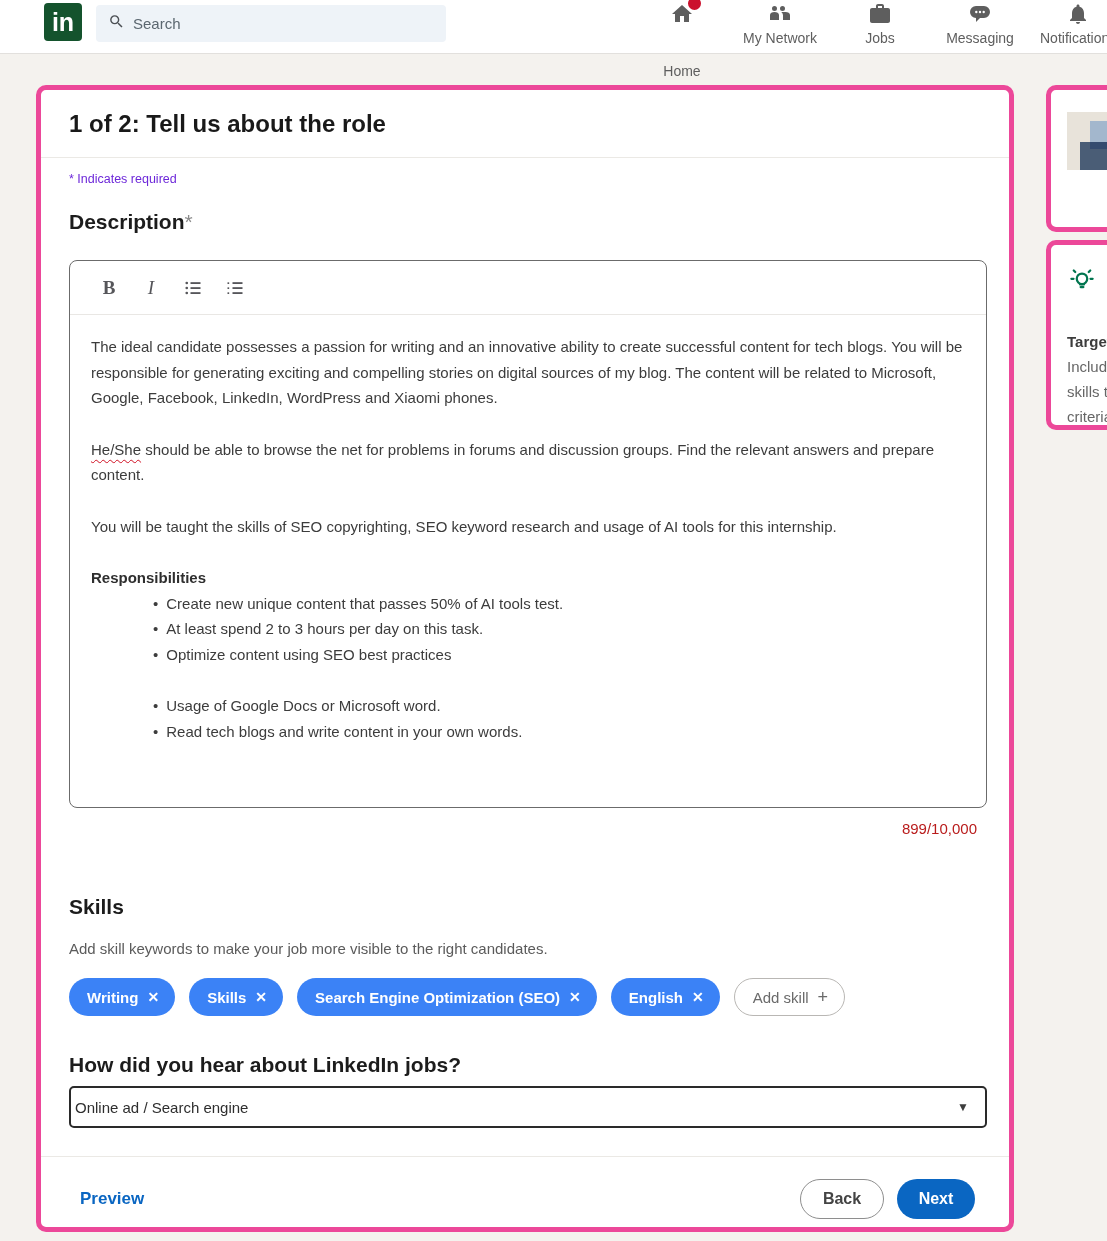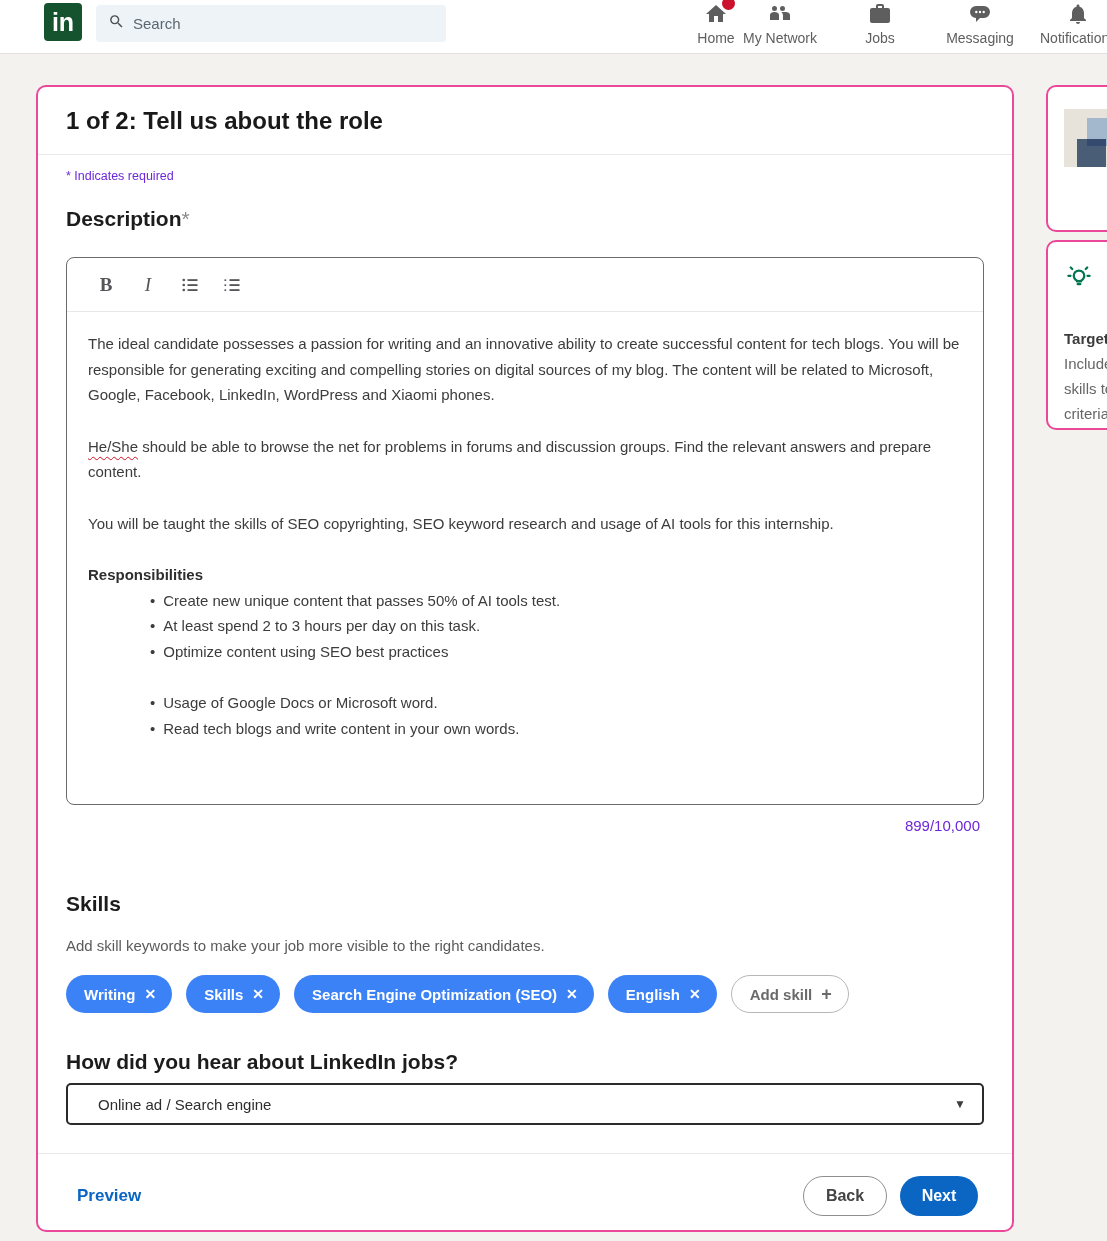--- a/index.html
+++ b/index.html
@@ -13,54 +13,54 @@
   .search-box { position:absolute; left:96px; top:5px; width:350px; height:37px; background:#eef3f8; border-radius:4px; display:flex; align-items:center; padding-left:12px; }
   .search-box svg { flex:0 0 auto; }
   .search-input { border:none; background:transparent; outline:none; font-size:15px; color:#333; margin-left:8px; width:280px; font-family:"Liberation Sans",sans-serif; }
   .search-input::placeholder { color:#5b6770; }
   .nav-item { position:absolute; top:0; height:54px; display:flex; flex-direction:column; align-items:center; color:#5e5e5e; cursor:pointer; }
   .nav-item .icn { position:relative; height:26px; margin-top:2px; }
   .nav-item .lbl { font-size:14px; color:#5e5e5e; margin-top:2px; white-space:nowrap; }
   .badge { position:absolute; top:-7px; right:-9px; width:17px; height:17px; background:#cb112d; border:2px solid #fff; border-radius:50%; }
 
   
-  .card { position:absolute; background:#fff; border:2px solid #ec4899; border-radius:10px; box-shadow:0 0 0 rgba(0,0,0,0); }
+  .card { position:absolute; background:#fff; border:5px solid #ec4899; border-radius:10px; box-shadow:0 0 0 rgba(0,0,0,0); }
   .main-card { left:36px; top:85px; width:978px; height:1147px; }
   .card-header { position:absolute; top:0; left:0; right:0; height:68px; border-bottom:1px solid #ebe9e5; }
   .card-title { position:absolute; left:28px; top:20px; font-size:24px; font-weight:600; color:#191919; }
   .required-note { position:absolute; left:28px; top:82px; font-size:12.5px; color:#6d28d9; }
   .section-label { position:absolute; left:28px; font-size:21px; font-weight:600; color:#1c1c1c; }
   .star { color:#8a8a8a; font-weight:400; }
 
   
   .editor { position:absolute; left:28px; top:170px; width:918px; height:548px; border:1px solid #6b6b6b; border-radius:8px; background:#fff; }
   .toolbar { position:absolute; top:0; left:0; right:0; height:54px; display:flex; align-items:center; padding-left:22px; border-bottom:1px solid #e9e7e4; }
   .tbtn { width:34px; height:34px; display:flex; align-items:center; justify-content:center; margin-right:8px; color:#56565a; cursor:pointer; border-radius:4px; }
   .tbtn.bold { font-weight:bold; font-size:19px; font-family:"Liberation Serif",serif; }
   .tbtn.italic { font-style:italic; font-size:19px; font-family:"Liberation Serif",serif; }
   .editor-body { position:absolute; top:54px; left:0; right:0; bottom:0; padding:19px 21px; font-size:15px; line-height:25.5px; color:#3c3c3c; overflow:hidden; }
   .editor-body p { margin:0 0 26px 0; }
   .editor-body .subhead { font-weight:bold; color:#2e2e2e; }
   .editor-body ul { list-style:none; margin:0 0 26px 0; padding-left:62px; }
   .editor-body li .blt { margin-right:8px; }
   .misspell { text-decoration:underline wavy #d11124 1px; text-underline-offset:4px; text-decoration-skip-ink:none; }
-  .counter { position:absolute; right:32px; top:730px; font-size:15px; color:#6d28d9; }
+  .counter { position:absolute; right:32px; top:730px; font-size:15px; color:#b91c1c; }
 
   
   .skills-title { top:805px; }
   .skills-sub { position:absolute; left:28px; top:850px; font-size:15px; color:#5b5b5b; }
   .chips { position:absolute; left:28px; top:888px; display:flex; gap:14px; align-items:center; }
   .chip { display:inline-flex; align-items:center; height:38px; padding:0 16px 0 18px; background:#3b82f6; border-radius:19px; color:#fff; font-size:15px; font-weight:bold; cursor:pointer; white-space:nowrap; }
   .chip .x { margin-left:9px; font-size:14px; font-weight:bold; }
-  .chip.add { background:#fff; border:1px solid #b9b7b4; color:#6a6a6a; font-weight:700; }
+  .chip.add { background:#fff; border:1px solid #b9b7b4; color:#6a6a6a; font-weight:400; }
   .chip.add .plus { margin-left:9px; font-size:18px; }
 
   
   .hear-title { top:963px; font-weight:700; }
-  .hear-select { position:absolute; left:28px; top:996px; width:918px; height:42px; border:2px solid #2a2a2a; border-radius:5px; display:flex; align-items:center; padding:0 16px 0 30px; cursor:pointer; background:#fff; }
+  .hear-select { position:absolute; left:28px; top:996px; width:918px; height:42px; border:2px solid #2a2a2a; border-radius:5px; display:flex; align-items:center; padding:0 16px 0 4px; cursor:pointer; background:#fff; }
   .hear-value { font-size:15px; color:#2e2e2e; flex:1; }
   .caret { font-size:12px; color:#3d3d3d; }
 
   
   .footer-divider { position:absolute; left:0; right:0; top:1066px; height:1px; background:#ebe9e5; }
   .preview-link { position:absolute; left:39px; top:1099px; font-size:17px; font-weight:bold; color:#0a66c2; cursor:pointer; }
   .btn { position:absolute; height:40px; border-radius:20px; display:flex; align-items:center; justify-content:center; font-size:16px; cursor:pointer; }
   .btn-back { right:125px; top:1089px; width:84px; background:#fff; border:1.5px solid #8e8e8e; color:#444; font-weight:600; }
   .btn-next { right:34px; top:1089px; width:78px; background:#0a66c2; border:none; color:#fff; font-weight:bold; }
 
@@ -83,21 +83,21 @@
     <div class="li-logo">in</div>
     <div class="search-box">
       <span>
         <svg width="17" height="17" viewBox="0 0 24 24">
             <path fill="#4b4f54" d="M15.5 14h-.79l-.28-.27A6.47 6.47 0 0 0 16 9.5 6.5 6.5 0 1 0 9.5 16c1.61 0 3.09-.59 4.23-1.57l.27.28v.79l5 4.99L20.49 19l-4.99-5zm-6 0C7 14 5 12 5 9.5S7 5 9.5 5 14 7 14 9.5 12 14 9.5 14z"></path>
           </svg>
       </span>
       <input class="search-input" type="text" placeholder="Search" style="">
     </div>
 
-    <div class="nav-item" style="left:686px;width:60px;">
+    <div class="nav-item" style="left:652px;width:60px;gap:33px;">
       <span class="icn">
         <svg width="24" height="24" viewBox="0 0 24 24">
             <path fill="#5e5e5e" d="M10 20v-6h4v6h5v-8h3L12 3 2 12h3v8z"></path>
           </svg>
         <span class="badge"></span>
       </span>
       <span class="lbl">Home</span>
     </div>
 
     <div class="nav-item" style="left:732px;width:96px;">

